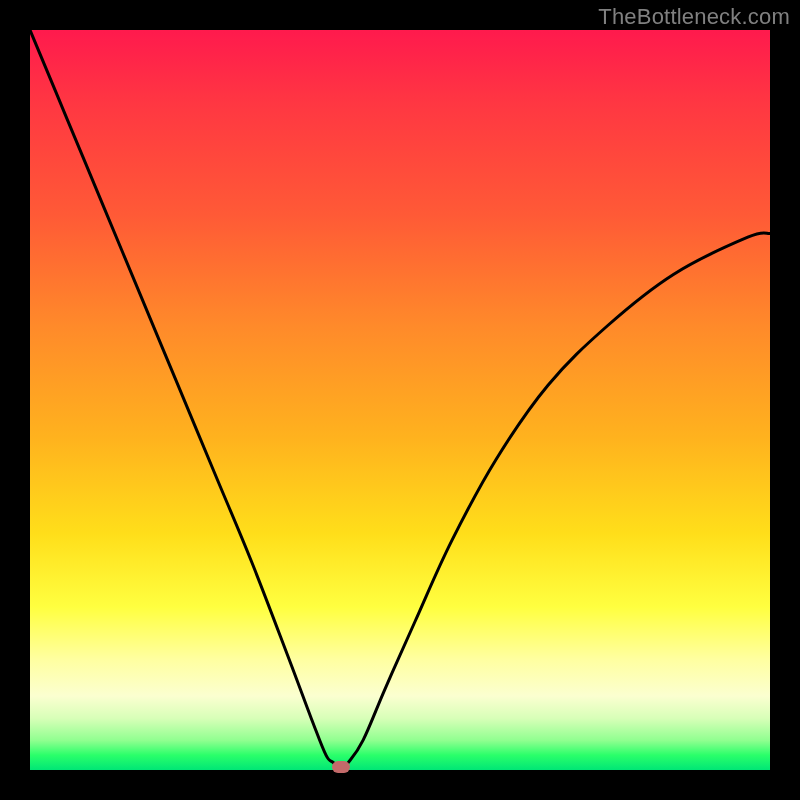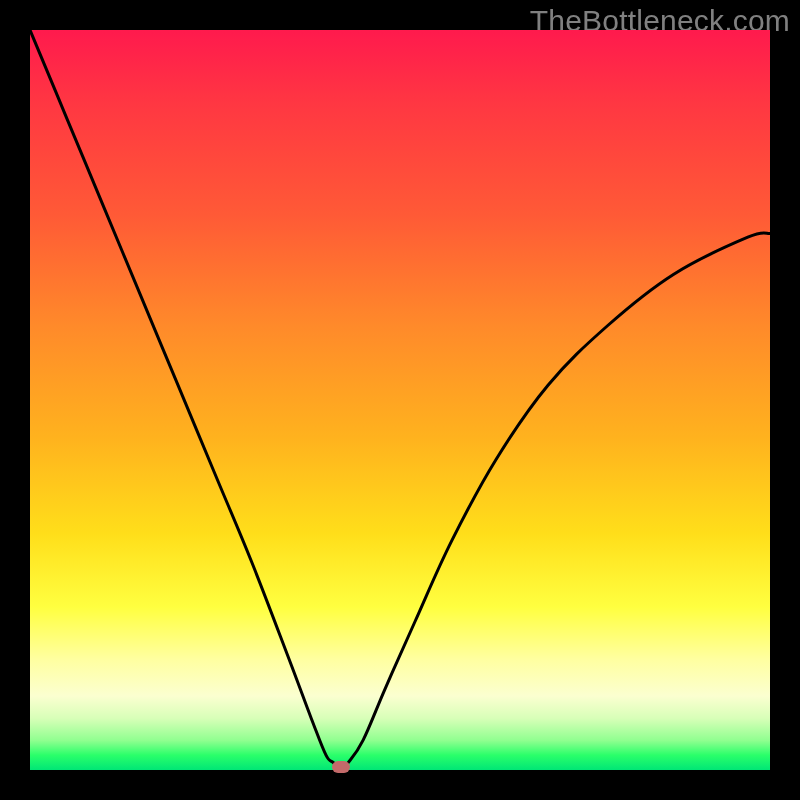--- a/index.html
+++ b/index.html
@@ -39,21 +39,21 @@
       #90ff90 96%,
       #2aff6a 98%,
       #00e676 100%
     );
   }
   .watermark {
     position: absolute;
     top: 4px;
     right: 10px;
     color: #808080;
-    font-size: 30px;
+    font-size: 22px;
     font-weight: 500;
     letter-spacing: 0.2px;
   }
   svg.curve {
     position: absolute;
     left: 0; top: 0;
     width: 740px; height: 740px;
   }
   .minmark {
     position: absolute;

